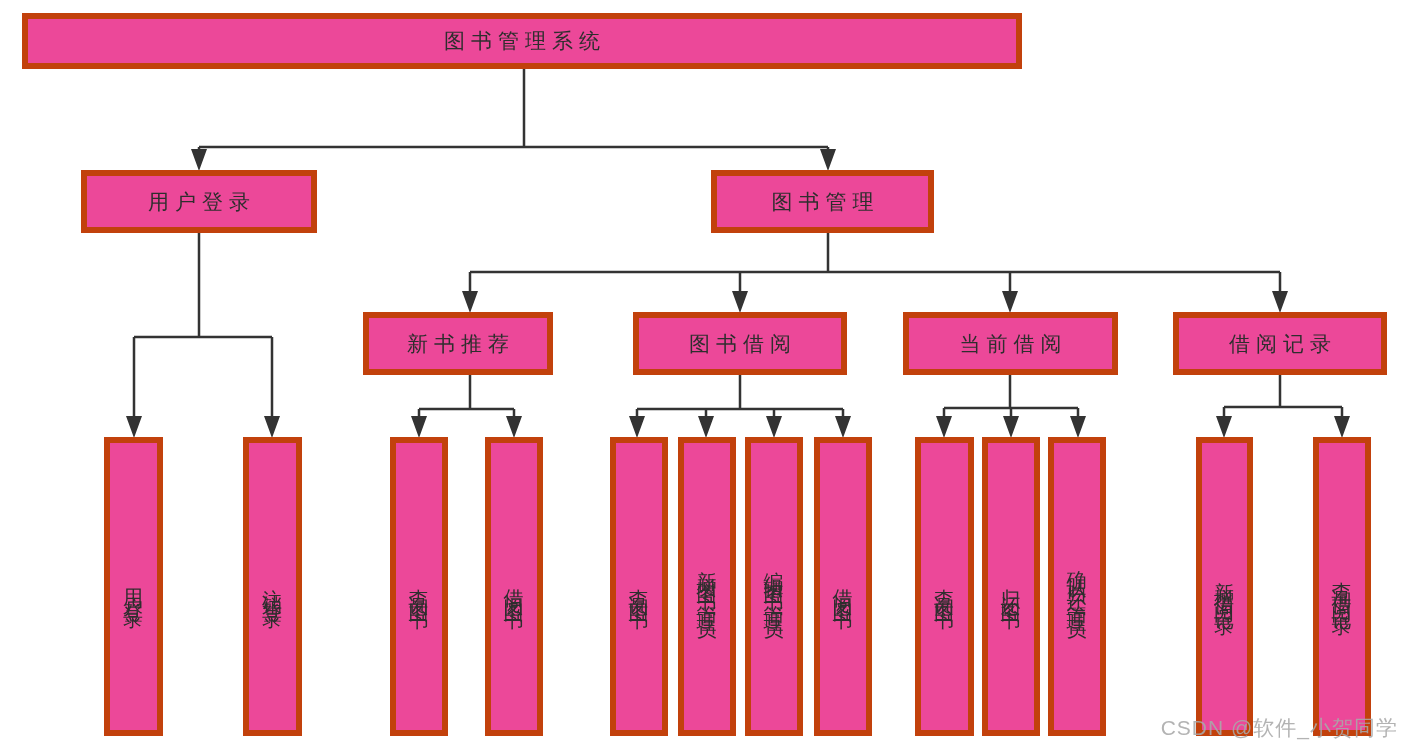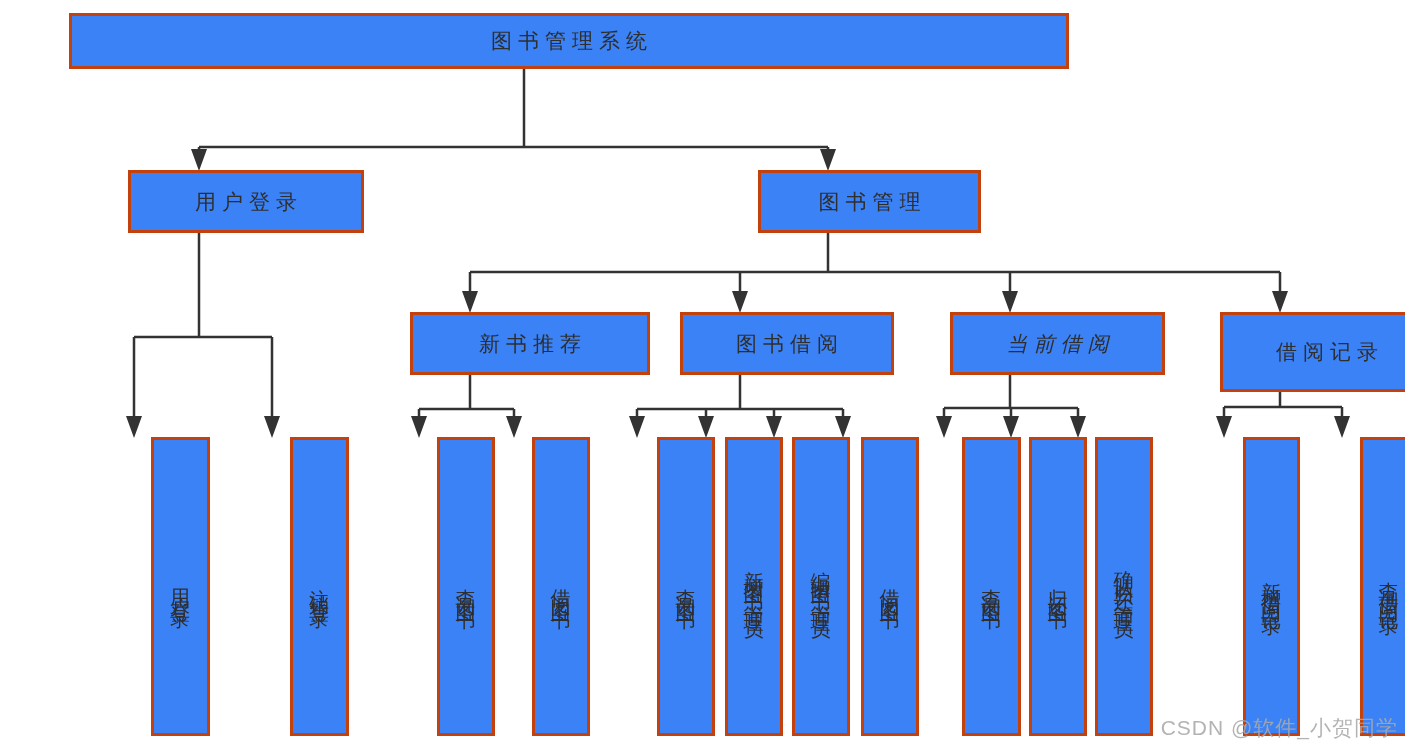--- a/index.html
+++ b/index.html
@@ -13,28 +13,27 @@
   }
   .connectors {
     position: absolute;
     left: 0; top: 0;
     width: 1405px; height: 747px;
     z-index: 1;
   }
   .box {
     position: absolute;
     box-sizing: border-box;
-    border: 3px solid #c2410c;
-    background: #3b82f6;
+    border: 6px solid #c2410c;
+    background: #ec4899;
     display: flex;
     align-items: center;
     justify-content: center;
     color: #2e2e2e;
     z-index: 2;
-    margin-left: 47px;
   }
   .hbox {
     font-size: 21px;
     letter-spacing: 6px;
     text-indent: 6px;
     white-space: nowrap;
   }
   .vbox {
     writing-mode: vertical-rl;
     text-orientation: mixed;
@@ -80,30 +79,30 @@
     <span>图书管理系统</span>
   </div>
 
   <div class="box hbox" style="left:81px; top:170px; width:236px; height:63px;">
     <span>用户登录</span>
   </div>
   <div class="box hbox" style="left:711px; top:170px; width:223px; height:63px;">
     <span>图书管理</span>
   </div>
 
-  <div class="box hbox" style="left:363px; top:312px; width:240px; height:63px;">
+  <div class="box hbox" style="left:363px; top:312px; width:190px; height:63px;">
     <span>新书推荐</span>
   </div>
   <div class="box hbox" style="left:633px; top:312px; width:214px; height:63px;font-family:Liberation Mono, monospace;">
     <span>图书借阅</span>
   </div>
-  <div class="box hbox" style="left:903px; top:312px; width:215px; height:63px;font-style:italic;">
+  <div class="box hbox" style="left:903px; top:312px; width:215px; height:63px;">
     <span>当前借阅</span>
   </div>
-  <div class="box hbox" style="left:1173px; top:312px; width:214px; height:80px;">
+  <div class="box hbox" style="left:1173px; top:312px; width:214px; height:63px;">
     <span>借阅记录</span>
   </div>
 
   <div class="box vbox" style="left:104px; top:437px; width:59px; height:299px;">
     <span>用户登录</span>
   </div>
   <div class="box vbox" style="left:243px; top:437px; width:59px; height:299px;">
     <span>注销登录</span>
   </div>
 

